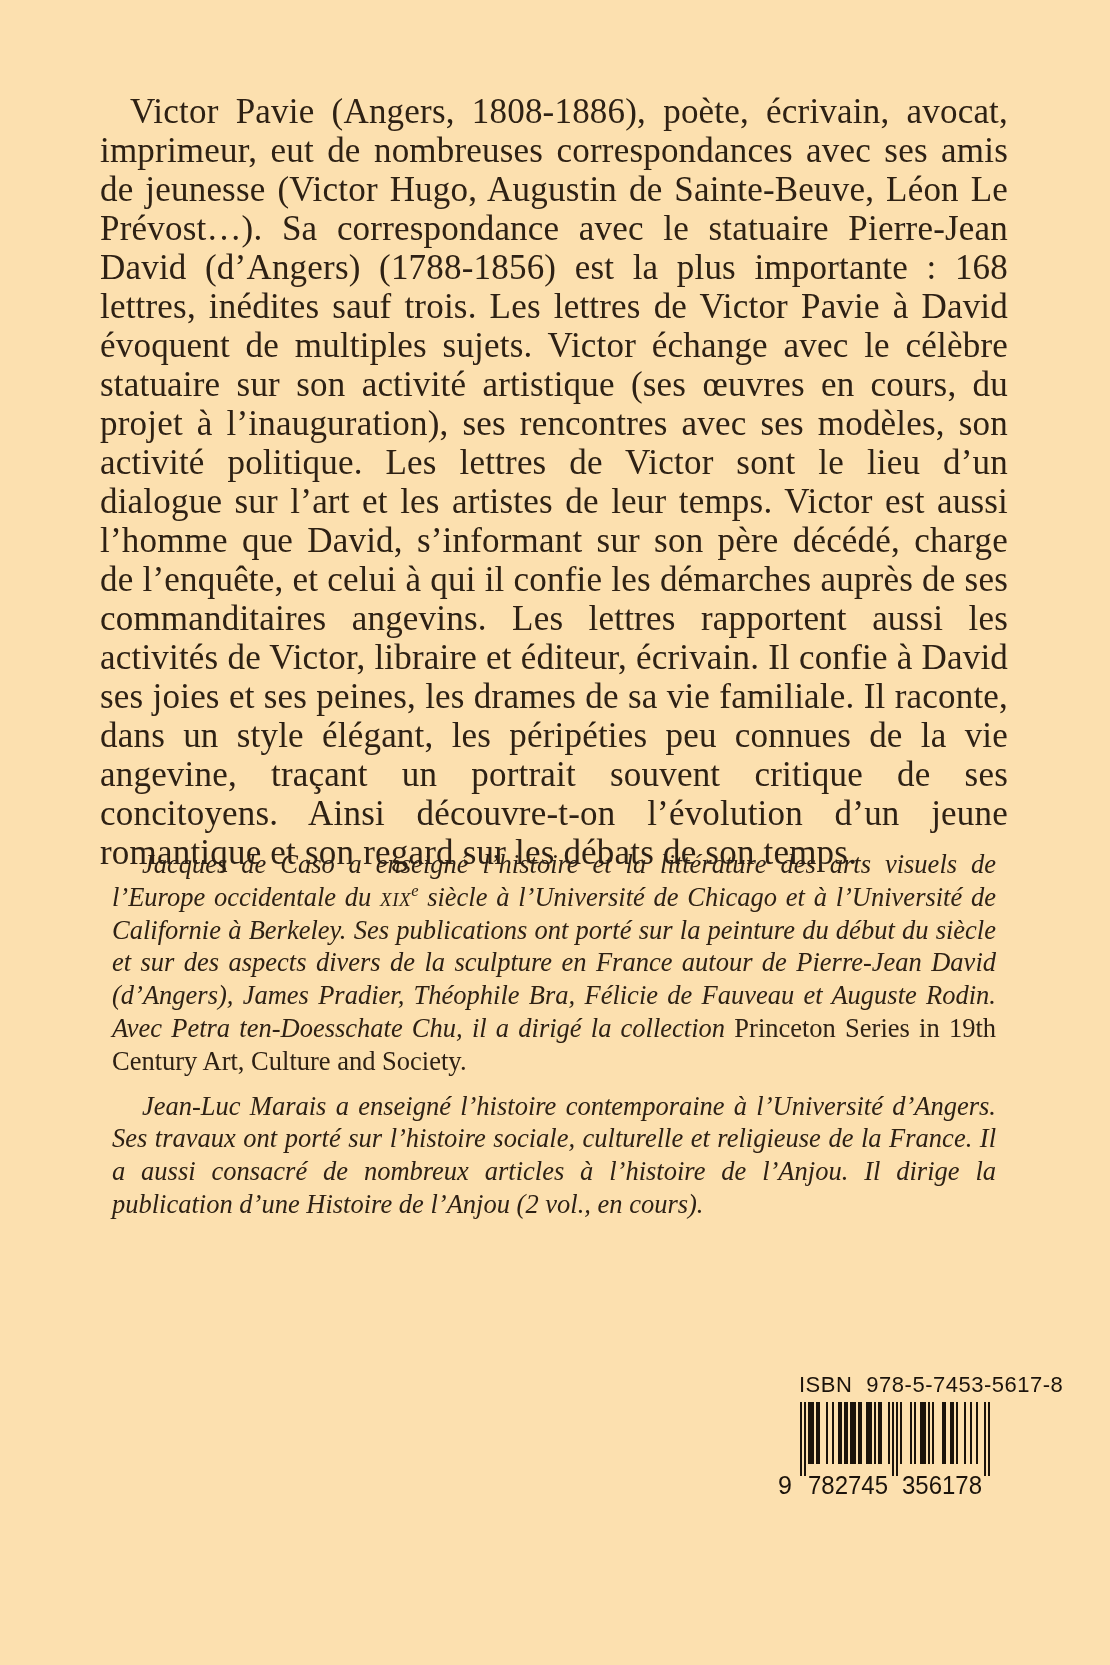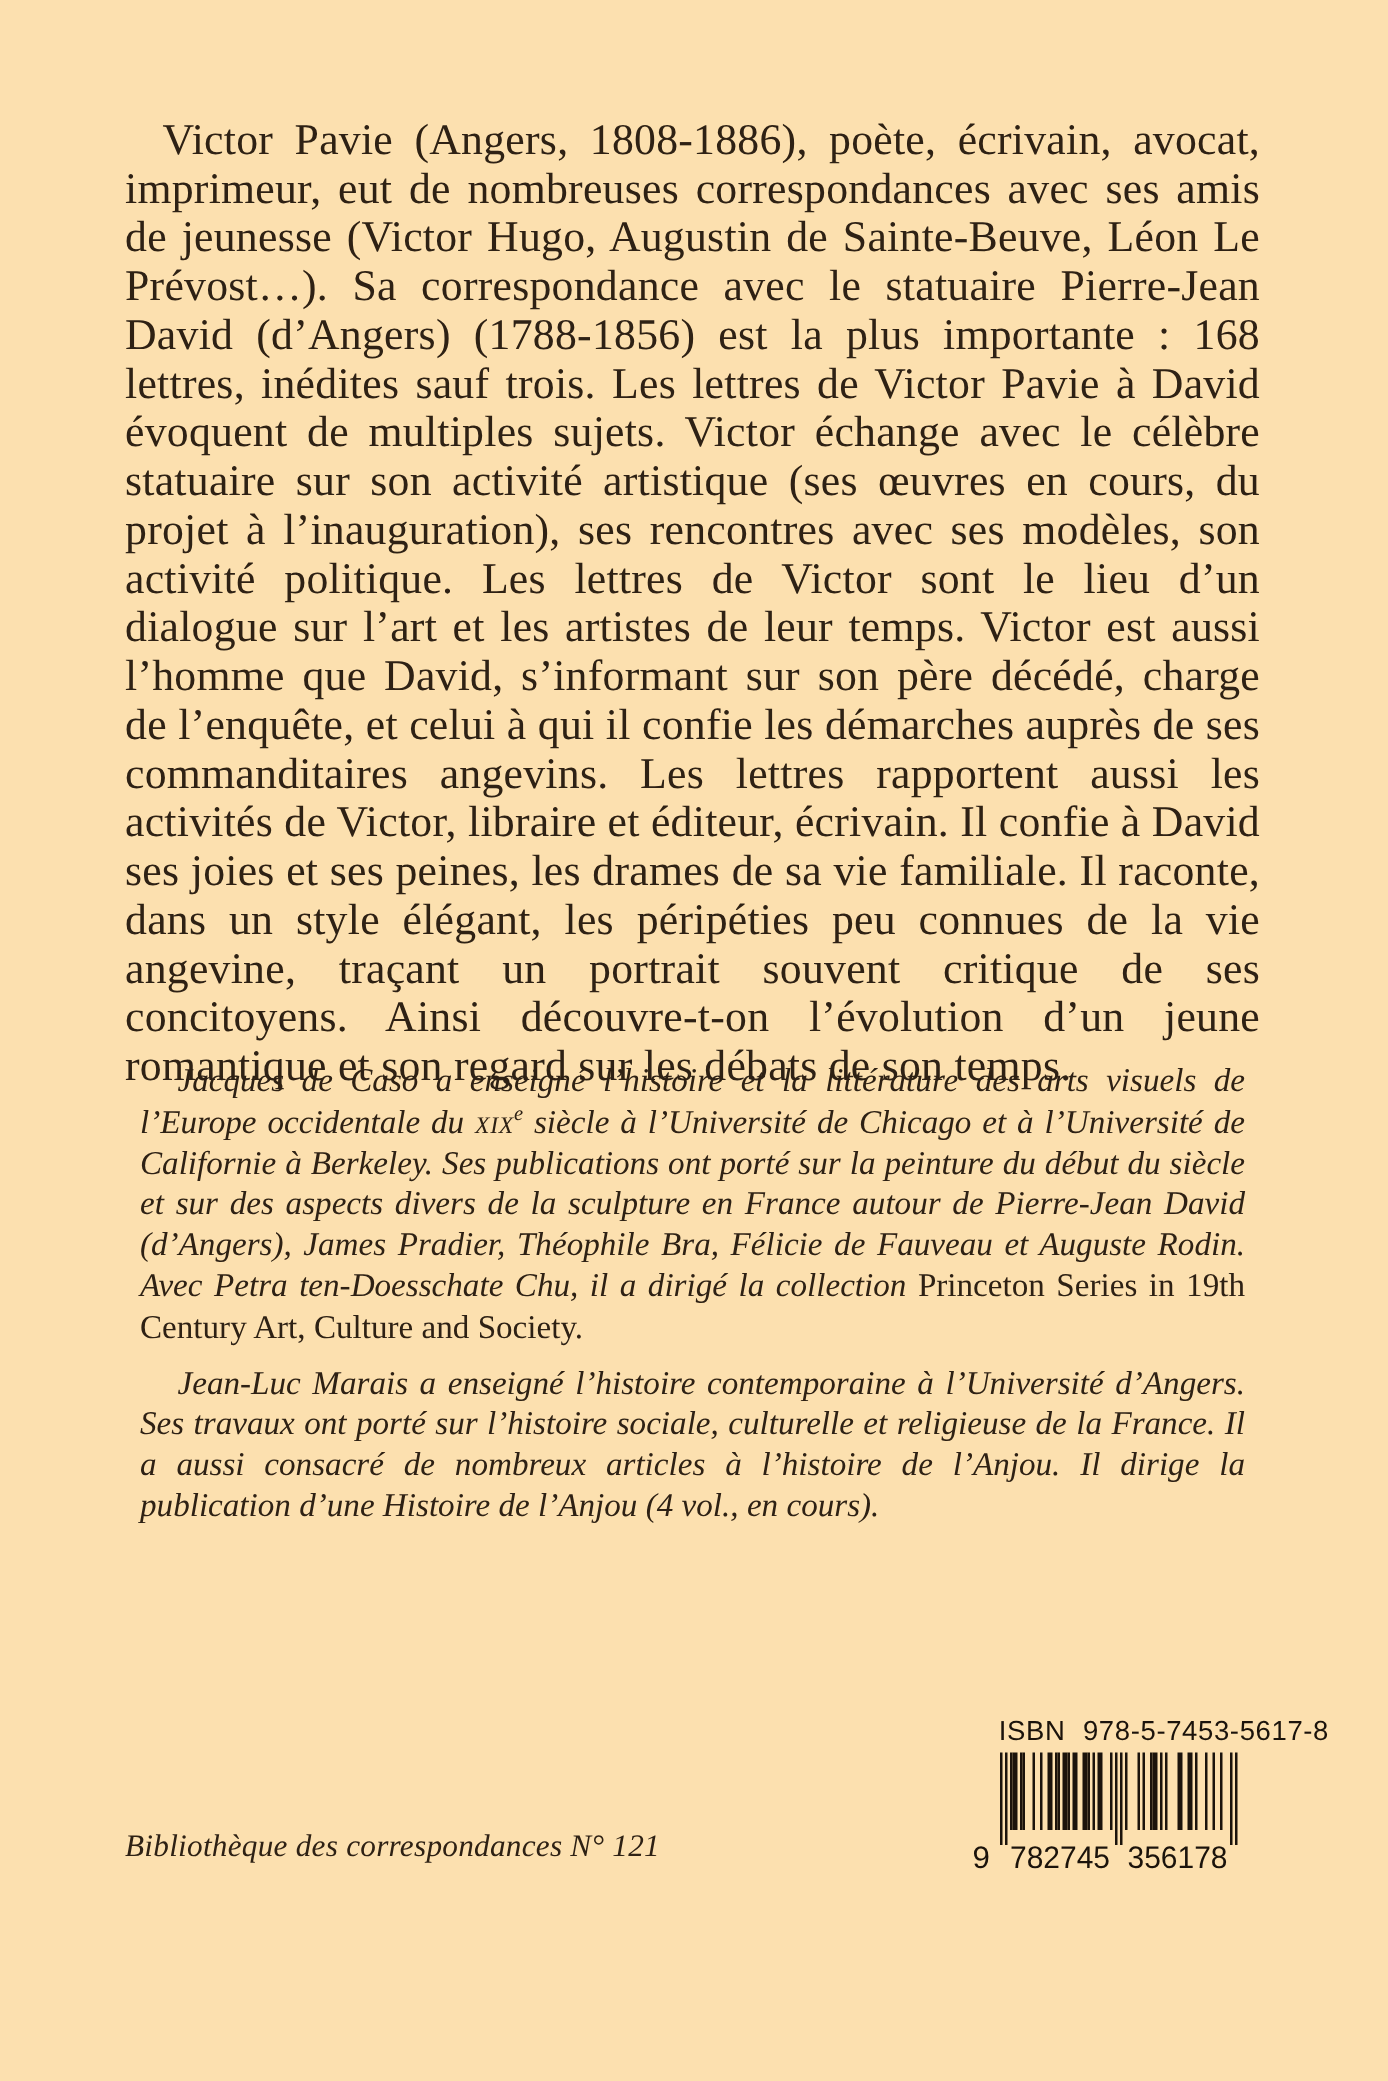--- a/index.html
+++ b/index.html
@@ -53,21 +53,21 @@
 </style>
 </head>
 <body>
 
 <div class="page">
 
   <div class="synopsis"><span class="run-roman">Victor Pavie (Angers, 1808-1886), poète, écrivain, avocat, imprimeur, eut de nombreuses correspondances avec ses amis de jeunesse (Victor Hugo, Augustin de Sainte-Beuve, Léon Le Prévost…). Sa correspondance avec le statuaire Pierre-Jean David (d’Angers) (1788-1856) est la plus importante : 168 lettres, inédites sauf trois. Les lettres de Victor Pavie à David évoquent de multiples sujets. Victor échange avec le célèbre statuaire sur son activité artistique (ses œuvres en cours, du projet à l’inauguration), ses rencontres avec ses modèles, son activité politique. Les lettres de Victor sont le lieu d’un dialogue sur l’art et les artistes de leur temps. Victor est aussi l’homme que David, s’informant sur son père décédé, charge de l’enquête, et celui à qui il confie les démarches auprès de ses commanditaires angevins. Les lettres rapportent aussi les activités de Victor, libraire et éditeur, écrivain. Il confie à David ses joies et ses peines, les drames de sa vie familiale. Il raconte, dans un style élégant, les péripéties peu connues de la vie angevine, traçant un portrait souvent critique de ses concitoyens. Ainsi découvre-t-on l’évolution d’un jeune romantique et son regard sur les débats de son temps.</span></div>
 
   <div class="bios">
     <p><span class="run-italic">Jacques de Caso a enseigné l’histoire et la littérature des arts visuels de l’Europe occidentale du </span><span class="run-smallcaps">xix</span><span class="run-sup">e</span><span class="run-italic"> siècle à l’Université de Chicago et à l’Université de Californie à Berkeley. Ses publications ont porté sur la peinture du début du siècle et sur des aspects divers de la sculpture en France autour de Pierre-Jean David (d’Angers), James Pradier, Théophile Bra, Félicie de Fauveau et Auguste Rodin. Avec Petra ten-Doesschate Chu, il a dirigé la collection </span><span class="run-roman">Princeton Series in 19th Century Art, Culture and Society.</span></p>
-    <p><span class="run-italic">Jean-Luc Marais a enseigné l’histoire contemporaine à l’Université d’Angers. Ses travaux ont porté sur l’histoire sociale, culturelle et religieuse de la France. Il a aussi consacré de nombreux articles à l’histoire de l’Anjou. Il dirige la publication d’une Histoire de l’Anjou (4 vol., en cours).</span></p>
+    <p><span class="run-italic">Jean-Luc Marais a enseigné l’histoire contemporaine à l’Université d’Angers. Ses travaux ont porté sur l’histoire sociale, culturelle et religieuse de la France. Il a aussi consacré de nombreux articles à l’histoire de l’Anjou. Il dirige la publication d’une Histoire de l’Anjou (2 vol., en cours).</span></p>
   </div>
 
   <div class="barcode-block">
     <div class="isbn-line">
       <span class="isbn-label">ISBN</span><span>978-5-7453-5617-8</span>
     </div>
     <svg id="ean-svg" width="190" height="96" viewBox="0 0 190 96">
         <rect x="0" y="0" width="2" height="74"></rect>
         <rect x="4" y="0" width="2" height="74"></rect>
         <rect x="8" y="0" width="2" height="62"></rect>
@@ -112,15 +112,14 @@
         <rect x="170" y="0" width="2" height="62"></rect>
         <rect x="176" y="0" width="2" height="62"></rect>
         <rect x="184" y="0" width="2" height="74"></rect>
         <rect x="188" y="0" width="2" height="74"></rect>
         <text x="-8" y="92" text-anchor="end">9</text>
         <text x="8" y="92" textLength="80" lengthAdjust="spacingAndGlyphs">782745</text>
         <text x="102" y="92" textLength="80" lengthAdjust="spacingAndGlyphs">356178</text>
       </svg>
   </div>
 
-  <div class="footer-series">Bibliothèque des correspondances N° 121</div>
 
 </div>
 
 </body></html>

